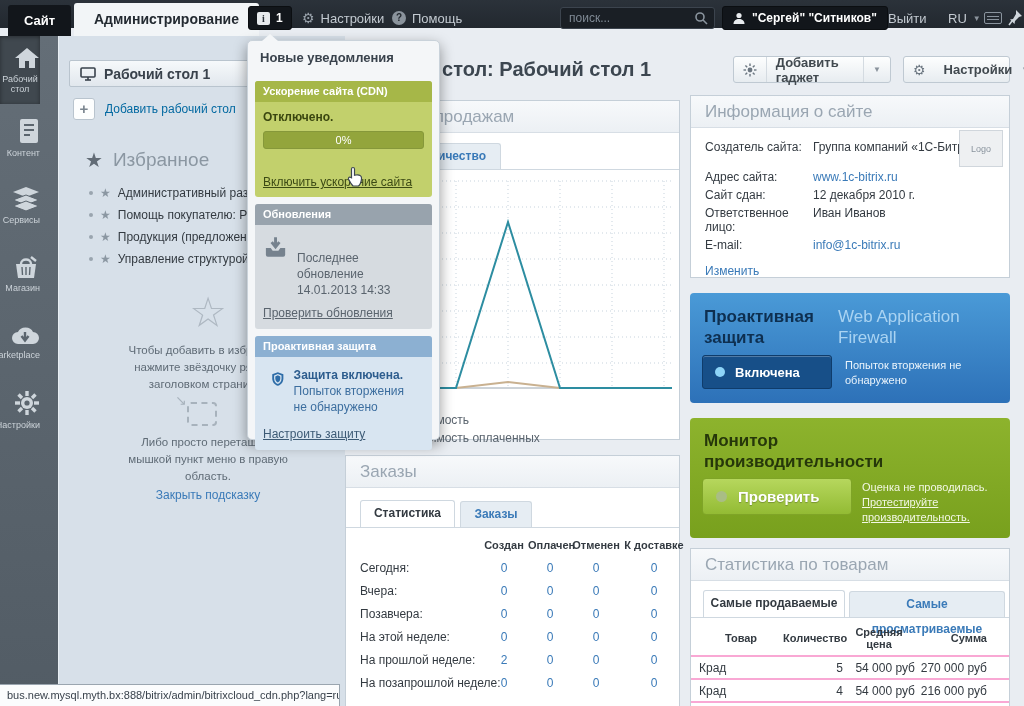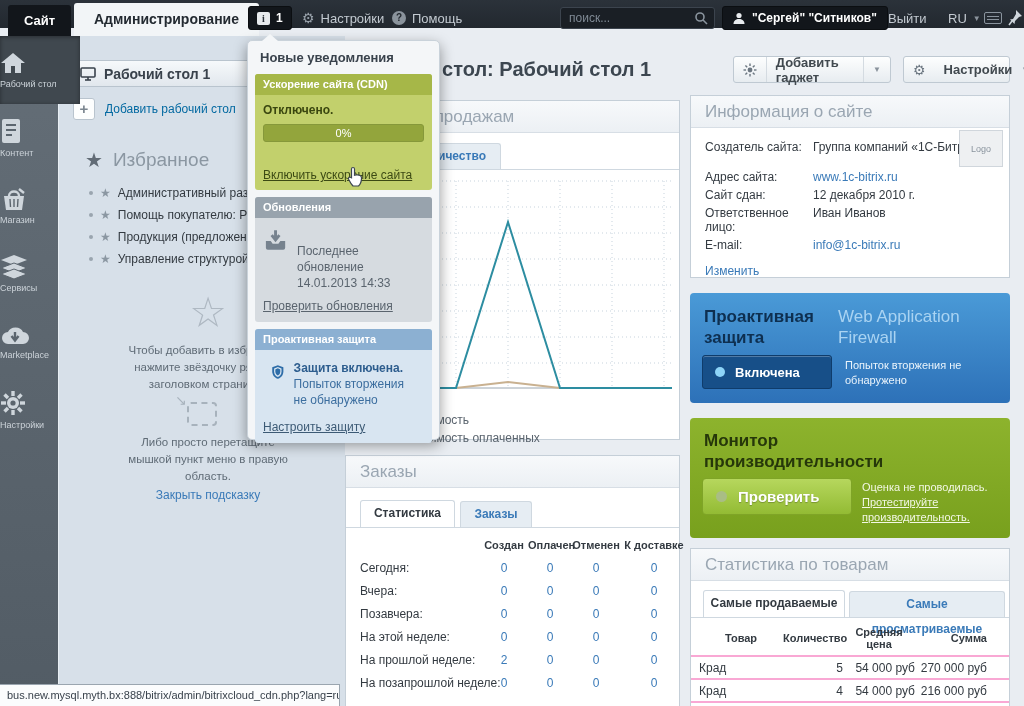--- a/index.html
+++ b/index.html
@@ -20,21 +20,21 @@
   .tb-search { position:absolute; left:560px; top:7px; width:155px; height:22px; background:#1a1f25; border:1px solid #3c444e; border-radius:3px; color:#8a949e; font-size:12px; padding:0 22px 0 8px; outline:none; }
   .tb-search::placeholder { color:#7f8994; }
   .search-ic { position:absolute; left:694px; top:11px; }
   .tb-user { position:absolute; left:722px; top:6px; height:24px; padding:0 10px; background:#12161b; border:1px solid #0b0e11; border-radius:3px; display:flex; align-items:center; gap:7px; color:#fff; font-size:12px; font-weight:bold; }
   .tb-caret { font-size:8px; color:#8a939c; }
   .kbd-ic { position:absolute; left:984px; top:12px; width:18px; height:12px; border:1px solid #8a949e; border-radius:2px; }
   .kbd-ic::after { content:""; position:absolute; left:2px; right:2px; top:3px; height:1px; background:#8a949e; box-shadow:0 3px 0 #8a949e; }
 
   
   .sidebar { position:absolute; left:0; top:36px; width:58px; height:670px; background:linear-gradient(#646e77,#525c65); z-index:5; }
-  .sb-item { width:80px; height:68px; display:flex; flex-direction:column; align-items:flex-start; justify-content:center; gap:4px; cursor:pointer; }
+  .sb-item { width:40px; height:68px; display:flex; flex-direction:column; align-items:flex-end; justify-content:center; gap:4px; cursor:pointer; }
   .sb-item.active { background:#40484f; box-shadow:inset 0 1px 4px rgba(0,0,0,.4); }
   .sb-icon svg { display:block; }
   .sb-label { font-size:9px; color:#ccd3d9; text-align:center; line-height:10px; }
 
   
   .leftpanel { position:absolute; left:58px; top:36px; width:287px; height:670px; background:#d7e0e9; border-left:1px solid #e8eef3; z-index:4; }
   .desk-header { position:absolute; left:10px; top:24px; width:265px; height:27px; background:linear-gradient(#f6f9fb,#e1e7ed); border:1px solid #b9c4ce; border-radius:2px; display:flex; align-items:center; gap:8px; padding:0 10px; color:#39424c; font-size:14px; font-weight:bold; }
   .add-desk-btn { position:absolute; left:14px; top:62px; width:22px; height:22px; background:#fdfefe; border:1px solid #b9c4ce; border-radius:3px; color:#7a858f; font-size:15px; font-weight:bold; text-align:center; line-height:20px; }
   .add-desk-link { position:absolute; left:46px; top:66px; font-size:12px; color:#0369a1; }
   .fav-title { position:absolute; left:26px; top:112px; font-size:19px; color:#8b97a2; display:flex; align-items:center; gap:10px; }
@@ -48,21 +48,21 @@
   .tip1 { top:306px; }
   .drag-ic { position:absolute; left:128px; top:366px; width:30px; height:24px; border:2px dashed #a7b2bc; border-radius:4px; }
   .drag-ic::before { content:"\2198"; position:absolute; left:-14px; top:-12px; color:#a7b2bc; font-size:14px; }
   .tip2 { top:398px; }
   .close-tip { position:absolute; left:64px; top:452px; width:170px; text-align:center; font-size:12px; color:#3a7ab8; }
   .statusbar { position:absolute; left:0; top:684px; width:340px; height:22px; background:#fbfcfd; border-top:1px solid #9aa5af; border-right:1px solid #9aa5af; font-size:11px; color:#39424c; line-height:21px; padding:0 7px; white-space:nowrap; overflow:hidden; z-index:45; }
 
   
   .dropdown { position:absolute; left:247px; top:40px; width:193px; height:400px; background:#f4f6f8; border:1px solid #c9d2da; border-radius:5px; box-shadow:0 5px 14px rgba(0,0,0,.4); z-index:50; }
   .dropdown::before { content:""; position:absolute; top:-7px; left:14px; border-left:8px solid transparent; border-right:8px solid transparent; border-bottom:7px solid #f4f6f8; }
-  .dd-title { padding:9px 12px 9px; font-size:13px; font-weight:bold; color:#39424c; }
+  .dd-title { padding:9px 12px 16px; font-size:13px; font-weight:bold; color:#39424c; }
   .dd-card { margin:0 7px 7px; border-radius:3px; overflow:hidden; font-size:12px; }
   .dd-card .hd { height:21px; line-height:21px; padding:0 8px; color:#fff; font-weight:bold; font-size:11px; }
   .card-cdn { background:#c2d06c; }
   .card-cdn .hd { background:#a6b748; }
   .card-cdn .bd { padding:8px; }
   .cdn-status { font-weight:bold; color:#3a460f; margin-bottom:7px; }
   .cdn-bar { height:18px; background:#93a53c; border:1px solid #86983a; border-radius:3px; color:#fff; font-size:11px; text-align:center; line-height:17px; }
   .cdn-link { display:inline-block; margin-top:26px; color:#3c4a14; text-decoration:underline; }
   .card-upd { background:#d6dbe0; }
   .card-upd .hd { background:#98a3ad; }
@@ -224,41 +224,41 @@
               <line x1="6" y1="12" x2="16" y2="12"></line>
               <line x1="6" y1="17" x2="12" y2="17"></line>
             </g>
           </svg>
         </span>
         <span class="sb-label">Контент</span>
       </div>
       <div class="sb-item">
         <span class="sb-icon">
           <svg width="28" height="24" viewBox="0 0 28 24">
+            <path d="M14 0 L27 5 L14 10 L1 5 Z" fill="#cfd6dc"></path>
+            <path d="M14 8 L27 13 L14 18 L1 13 Z" fill="#cfd6dc" stroke="#5b656e" stroke-width="1"></path>
+            <path d="M14 14 L27 19 L14 24 L1 19 Z" fill="#cfd6dc" stroke="#5b656e" stroke-width="1"></path>
+          </svg>
+        </span>
+        <span class="sb-label">Сервисы</span>
+      </div>
+      <div class="sb-item">
+        <span class="sb-icon">
+          <svg width="28" height="24" viewBox="0 0 28 24">
             <path d="M4 9 H24 L22 23 H6 Z" fill="#cfd6dc"></path>
             <g stroke="#5b656e" stroke-width="1.4">
               <line x1="10" y1="12" x2="10.5" y2="20"></line>
               <line x1="14" y1="12" x2="14" y2="20"></line>
               <line x1="18" y1="12" x2="17.5" y2="20"></line>
             </g>
             <path d="M9 9 C9 3 19 3 19 9" fill="none" stroke="#cfd6dc" stroke-width="2.4"></path>
             <line x1="19" y1="2" x2="24" y2="6" stroke="#cfd6dc" stroke-width="2.4"></line>
           </svg>
         </span>
         <span class="sb-label">Магазин</span>
-      </div>
-      <div class="sb-item">
-        <span class="sb-icon">
-          <svg width="28" height="24" viewBox="0 0 28 24">
-            <path d="M14 0 L27 5 L14 10 L1 5 Z" fill="#cfd6dc"></path>
-            <path d="M14 8 L27 13 L14 18 L1 13 Z" fill="#cfd6dc" stroke="#5b656e" stroke-width="1"></path>
-            <path d="M14 14 L27 19 L14 24 L1 19 Z" fill="#cfd6dc" stroke="#5b656e" stroke-width="1"></path>
-          </svg>
-        </span>
-        <span class="sb-label">Сервисы</span>
       </div>
       <div class="sb-item">
         <span class="sb-icon">
           <svg width="30" height="22" viewBox="0 0 30 22">
             <path d="M8 20 A6 6 0 0 1 8 8 A8 7 0 0 1 23 8 A5.5 5.5 0 0 1 23 20 Z" fill="#cfd6dc"></path>
             <path d="M15 8 v7 M11.5 12 l3.5 4.5 3.5-4.5" stroke="#5b656e" stroke-width="2.4" fill="none"></path>
           </svg>
         </span>
         <span class="sb-label">Marketplace</span>
       </div>

